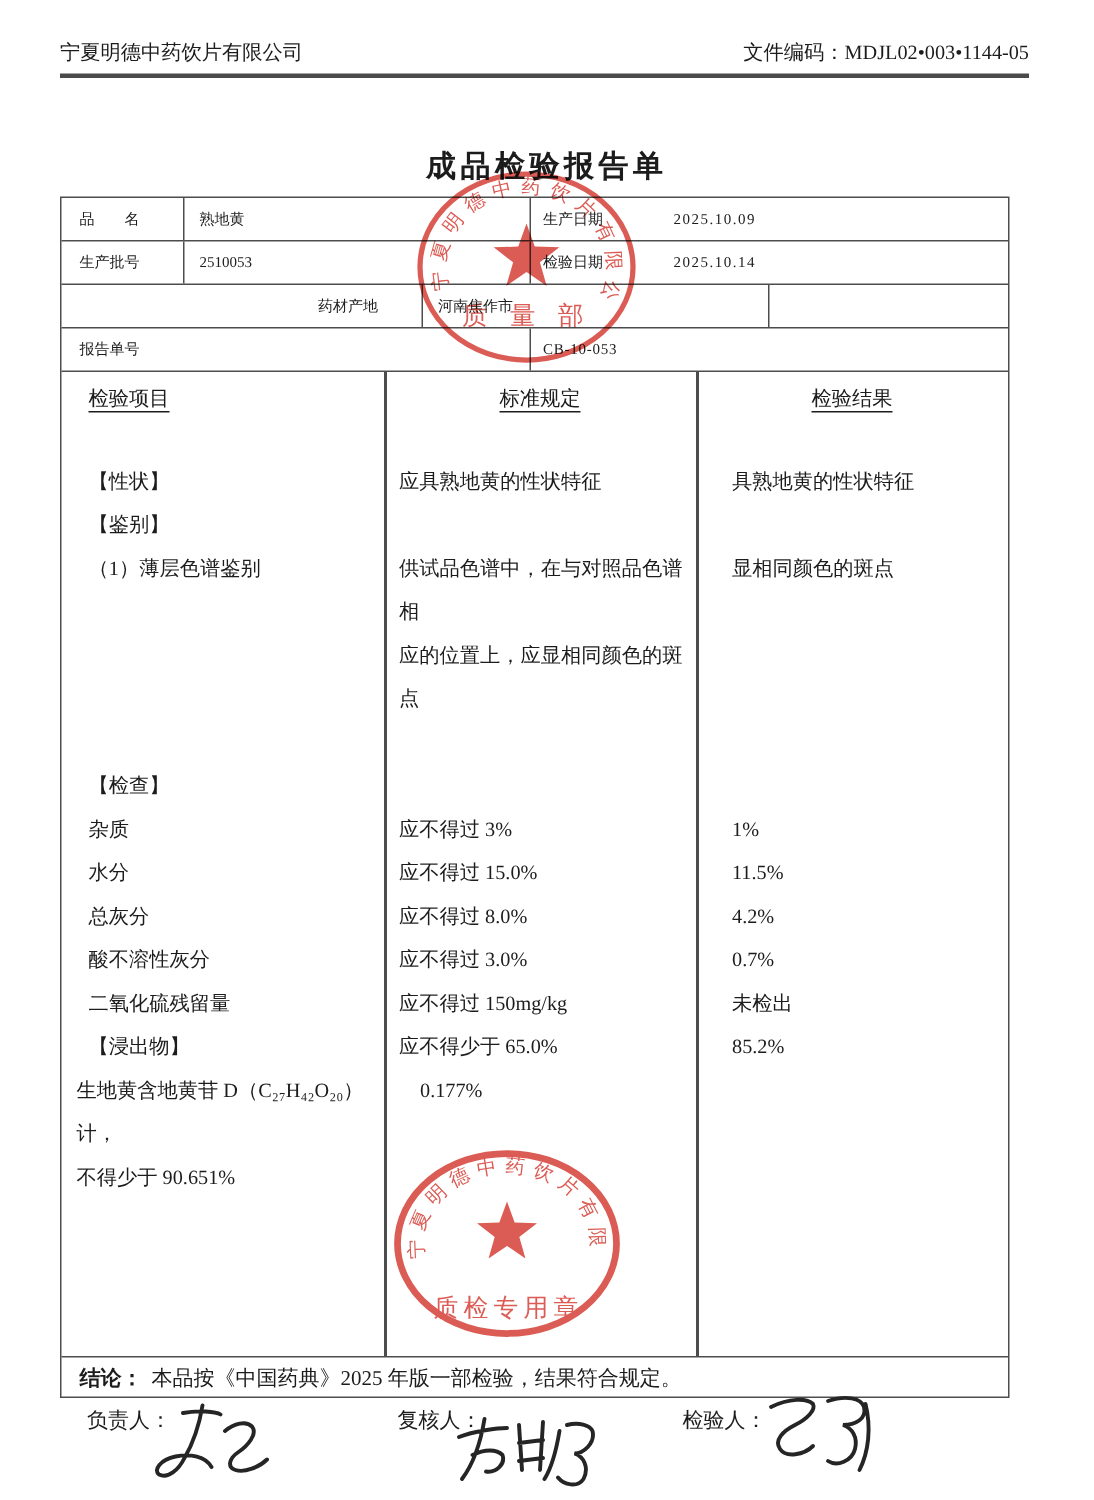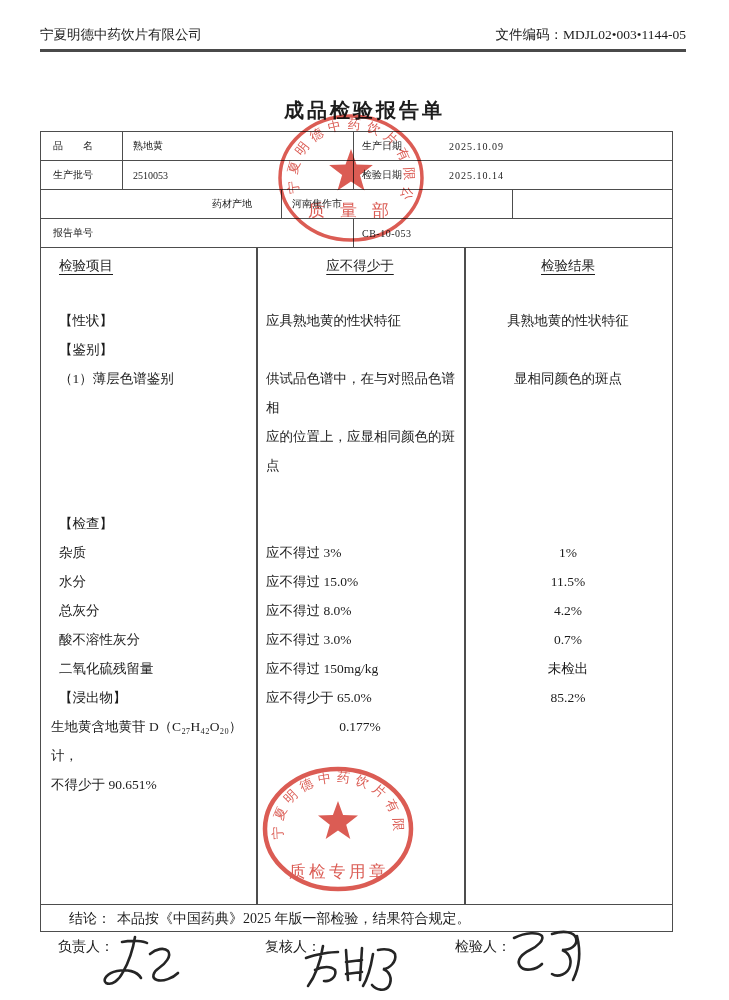--- a/index.html
+++ b/index.html
@@ -32,26 +32,26 @@
   .v1{left:215px}.v2{left:423px}
   .items-header{display:grid;grid-template-columns:215px 208px 1fr;padding-top:9px;height:58px;
     box-sizing:border-box;font-size:13.5px;}
   .items-header span{text-decoration:underline;text-underline-offset:4px;}
   .ih-item{padding-left:18px;}
   .ih-std,.ih-res{text-align:center;}
   .item-row{display:grid;grid-template-columns:215px 208px 1fr;font-size:13.5px;}
   .item-cell{line-height:29px;min-height:29px;white-space:pre-line;}
   .c-item{padding-left:18px;}
   .c-std{padding-left:10px;}
-  .c-res{padding-left:0;text-align:center;}
+  .c-res{padding-left:24px;}
   
   .conclusion-row{position:absolute;top:772px;left:0;width:100%;height:29px;
     border-top:1.6px solid #4d4d4d;box-sizing:border-box;display:flex;align-items:center;
     padding-left:12px;font-size:14px;}
-  .conclusion-label{font-weight:normal;margin-left:16px;}
+  .conclusion-label{font-weight:bold;}
   .conclusion-text{margin-left:6px;}
   
   .sig-area{position:absolute;left:40px;top:934px;width:660px;height:66px;font-size:14px;}
   .sig-label{position:absolute;top:4px;}
   .l-resp{left:18px}.l-rev{left:225px}.l-insp{left:415px}
   .sig-svg{position:absolute;}
   .s1{left:52px;top:-2px;}
   .s2{left:252px;top:0px;}
   .s3{left:458px;top:-12px;}
   
@@ -97,21 +97,21 @@
   <div class="info-row">
     <div class="ic cell-reportno-label">报告单号</div>
     <div class="ic cell-reportno-value">CB-10-053</div>
   </div>
 
   <div class="items-area">
     <div class="vline v1"></div>
     <div class="vline v2"></div>
     <div class="items-header">
       <div class="ih-item"><span>检验项目</span></div>
-      <div class="ih-std"><span>应不得少于</span></div>
+      <div class="ih-std"><span>标准规定</span></div>
       <div class="ih-res"><span>检验结果</span></div>
     </div>
     <div>
         <div class="item-row">
           <div class="item-cell c-item">【性状】</div>
           <div class="item-cell c-std">应具熟地黄的性状特征</div>
           <div class="item-cell c-res">具熟地黄的性状特征</div>
         </div>
         <div class="item-row">
           <div class="item-cell c-item">【鉴别】</div>

